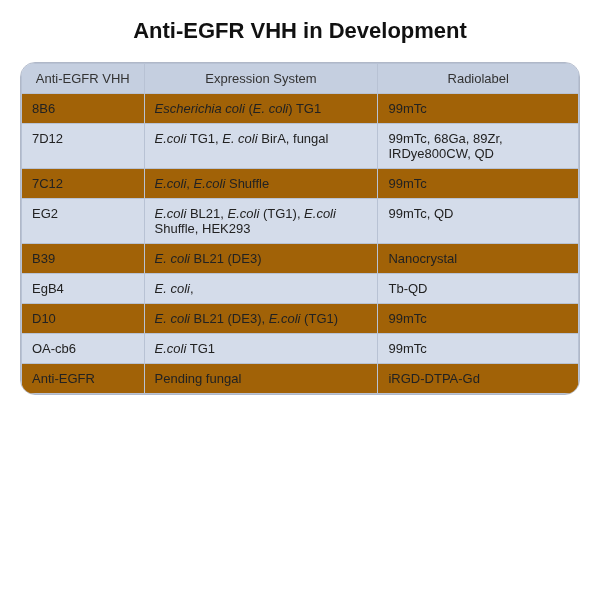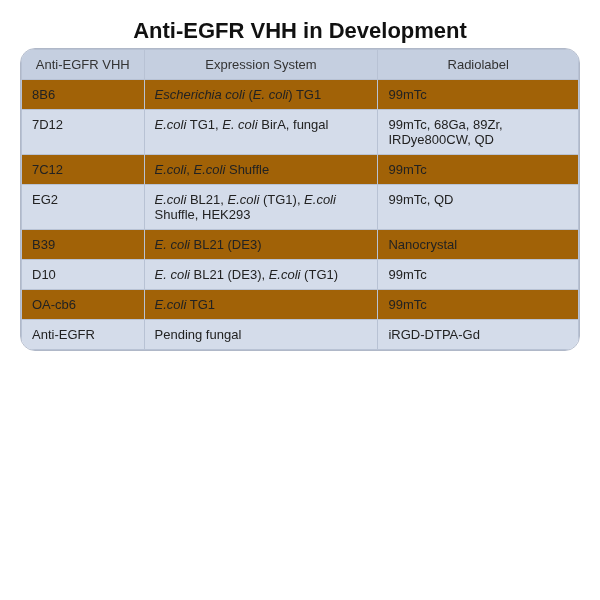--- a/index.html
+++ b/index.html
@@ -15,21 +15,21 @@
       height: 600px;
       padding: 18px 20px 10px 20px;
       display: flex;
       flex-direction: column;
       align-items: center;
     }
     .title {
       font-size: 22px;
       font-weight: bold;
       text-align: center;
-      margin-bottom: 4px;
+      margin-bottom: 18px;
       color: #111;
     }
     .table-wrapper {
       width: 100%;
       border: 1px solid #b0b8c8;
       border-radius: 15px;
       overflow: hidden;
     }
     table {
       width: 100%;
@@ -93,20 +93,25 @@
             <td class="col-vhh">EG2</td>
             <td class="col-expr"><em>E.coli</em> BL21, <em>E.coli</em> (TG1), <em>E.coli</em> Shuffle, HEK293</td>
             <td class="col-radio">99mTc, QD</td>
           </tr>
           <tr>
             <td class="col-vhh">B39</td>
             <td class="col-expr"><em>E. coli</em> BL21 (DE3)</td>
             <td class="col-radio">Nanocrystal</td>
           </tr>
           <tr>
+            <td class="col-vhh">EgB4</td>
+            <td class="col-expr"><em>E. coli</em>,</td>
+            <td class="col-radio">Tb-QD</td>
+          </tr>
+          <tr>
             <td class="col-vhh">D10</td>
             <td class="col-expr"><em>E. coli</em> BL21 (DE3), <em>E.coli</em> (TG1)</td>
             <td class="col-radio">99mTc</td>
           </tr>
           <tr>
             <td class="col-vhh">OA-cb6</td>
             <td class="col-expr"><em>E.coli</em> TG1</td>
             <td class="col-radio">99mTc</td>
           </tr>
           <tr>

